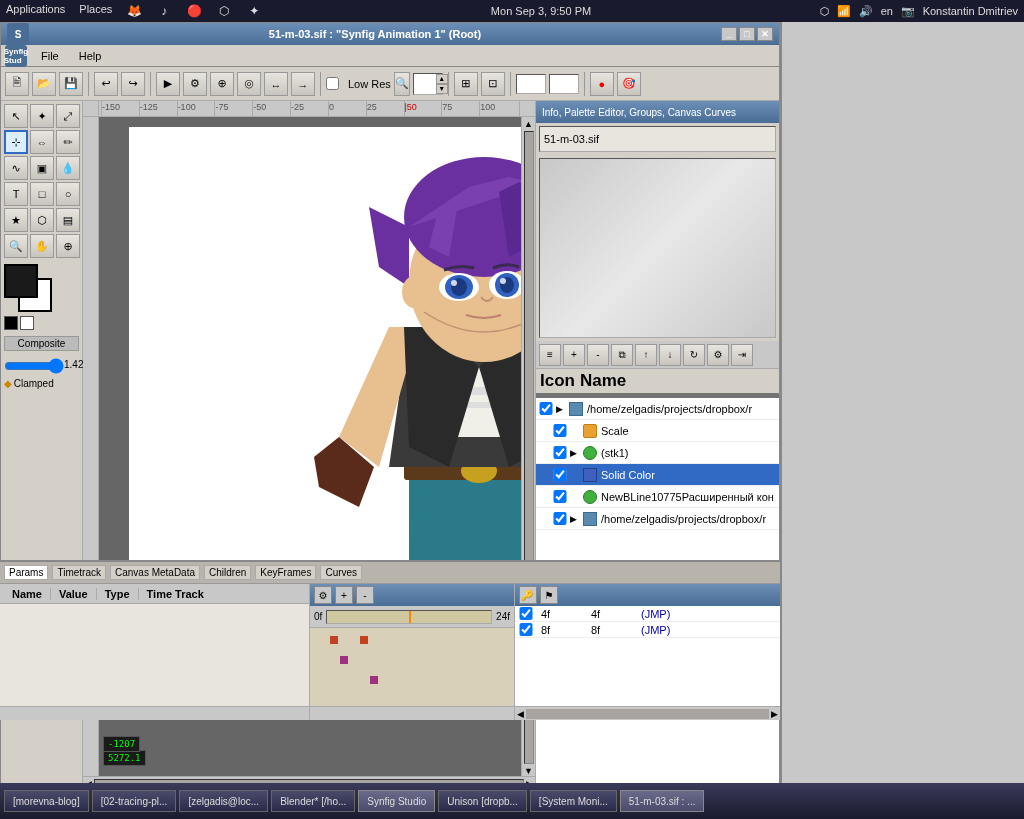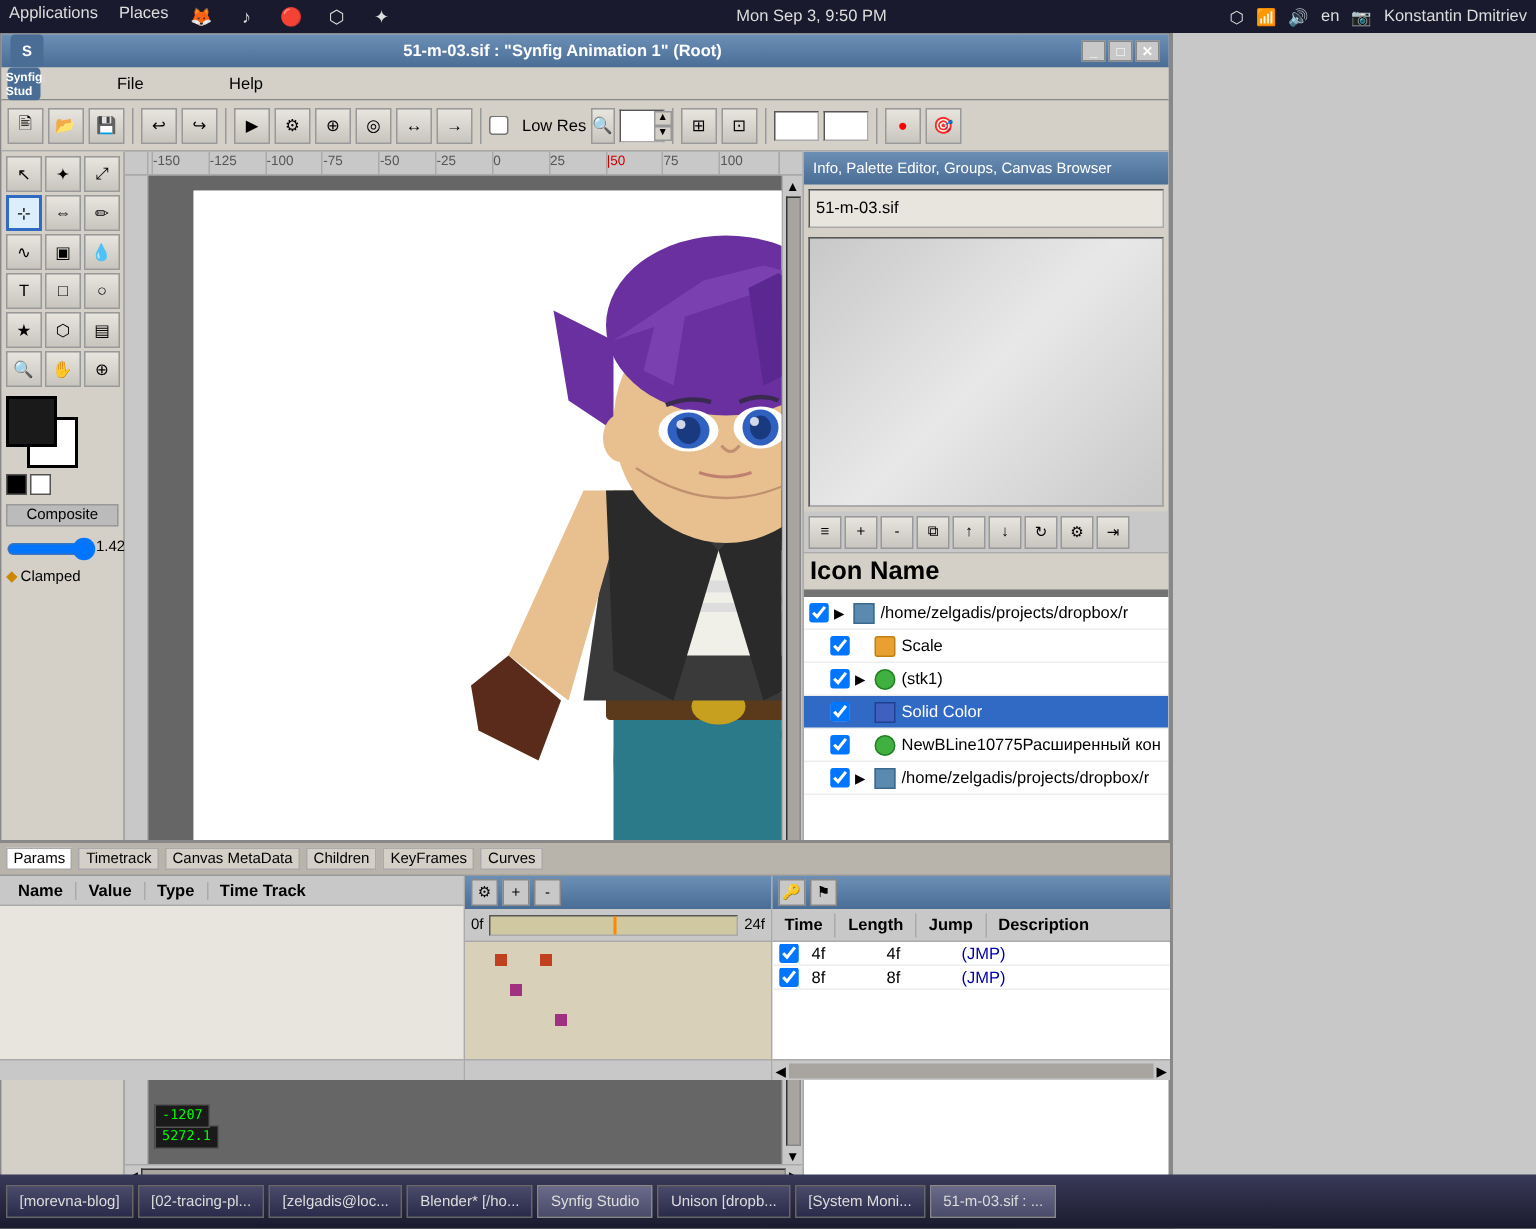--- a/index.html
+++ b/index.html
@@ -17,21 +17,21 @@
 
     
     .title-bar { height: 22px; background: linear-gradient(to bottom, #6b8fb5, #4a6d96); display: flex; align-items: center; padding: 0 6px; color: #fff; font-size: 11px; font-weight: bold; }
     .title-bar-title { flex: 1; text-align: center; }
     .title-bar-controls { display: flex; gap: 2px; }
     .title-btn { width: 16px; height: 14px; border: 1px solid #888; background: #c8c8c8; font-size: 9px; display: flex; align-items: center; justify-content: center; cursor: pointer; }
 
     
     .menu-bar { height: 22px; background: #d4d0c8; display: flex; align-items: center; padding: 0 4px; gap: 8px; border-bottom: 1px solid #888; }
     .app-icon { width: 22px; height: 22px; background: #4a6d96; border-radius: 3px; display: flex; align-items: center; justify-content: center; color: #fff; font-size: 10px; font-weight: bold; }
-    .menu-item { padding: 2px 6px; cursor: pointer; margin-left: 37px; }
+    .menu-item { padding: 2px 6px; cursor: pointer; }
 
     
     .toolbar { height: 34px; background: #d4d0c8; display: flex; align-items: center; padding: 0 4px; gap: 3px; border-bottom: 1px solid #aaa; flex-wrap: nowrap; }
     .tb-btn { width: 24px; height: 24px; border: 1px solid #999; background: linear-gradient(to bottom, #e8e4de, #c8c4be); display: flex; align-items: center; justify-content: center; cursor: pointer; font-size: 11px; }
     .tb-separator { width: 1px; height: 24px; background: #999; margin: 0 2px; }
     .tb-checkbox { display: flex; align-items: center; gap: 9px; font-size: 11px; }
     .tb-input { width: 30px; height: 20px; border: 1px inset #aaa; background: #fff; text-align: center; font-size: 11px; }
     .tb-spinner { display: flex; flex-direction: column; }
     .tb-spin-btn { width: 12px; height: 10px; border: 1px solid #999; background: #d4d0c8; font-size: 7px; display: flex; align-items: center; justify-content: center; cursor: pointer; line-height: 1; }
 
@@ -381,21 +381,21 @@
 
           <div style="position:absolute;top:0;left:30%;width:3px;height:100%;background:#ff8800;"></div>
         </div>
         <div class="ctrl-btn">↺</div>
         <div class="ctrl-btn" style="color:#c00;">●</div>
         <div class="ctrl-btn" style="color:#060;">🏃</div>
       </div>
     </div>
 
     <div class="right-panel">
-      <div class="right-panel-title">Info, Palette Editor, Groups, Canvas Browser</div>
+      <div class="right-panel-title">Info, Palette Editor, Groups, Canvas Curves</div>
       <div class="file-selector">51-m-03.sif</div>
 
       <div style="height:180px;background:#888;margin:3px;border:1px inset #aaa;position:relative;overflow:hidden;">
         <div style="width:100%;height:100%;background:linear-gradient(135deg,#c8c8c8 0%,#e8e8e8 50%,#c8c8c8 100%);display:flex;align-items:center;justify-content:center;color:#666;font-size:10px;"></div>
       </div>
 
       <div class="right-toolbar">
         <div class="r-btn">≡</div>
         <div class="r-btn">+</div>
         <div class="r-btn">-</div>
@@ -523,26 +523,20 @@
         <div style="position:absolute;top:48px;left:60px;width:8px;height:8px;background:#a03080;"></div>
       </div>
       <div style="height:14px;background:#c8c8c8;border-top:1px solid #aaa;"></div>
     </div>
 
     <div style="flex:1;display:flex;flex-direction:column;">
       <div style="height:22px;background:linear-gradient(to bottom,#6b8fb5,#4a6d96);display:flex;align-items:center;padding:0 4px;gap:3px;">
         <div class="r-btn" style="background:#c8c8c8;border:1px solid #888;width:18px;height:18px;font-size:10px;display:flex;align-items:center;justify-content:center;">🔑</div>
         <div class="r-btn" style="background:#c8c8c8;border:1px solid #888;width:18px;height:18px;font-size:10px;display:flex;align-items:center;justify-content:center;">⚑</div>
       </div>
-      <div style="height:22px;background:#c8c8c8;border-bottom:1px solid #aaa;display:flex;align-items:center;">
-        <span style="padding:2px 8px;font-size:11px;font-weight:bold;border-right:1px solid #aaa;">Time</span>
-        <span style="padding:2px 8px;font-size:11px;font-weight:bold;border-right:1px solid #aaa;">Length</span>
-        <span style="padding:2px 8px;font-size:11px;font-weight:bold;border-right:1px solid #aaa;">Jump</span>
-        <span style="padding:2px 8px;font-size:11px;font-weight:bold;">Description</span>
-      </div>
       <div style="flex:1;background:#fff;overflow:auto;">
 
         <div class="jump-row">
           <input type="checkbox" checked="" class="jump-check" style="">
           <span style="padding:0 8px;min-width:50px;">4f</span>
           <span style="padding:0 8px;min-width:50px;">4f</span>
           <span style="padding:0 8px;color:#00a;">(JMP)</span>
         </div>
 
         <div class="jump-row">

